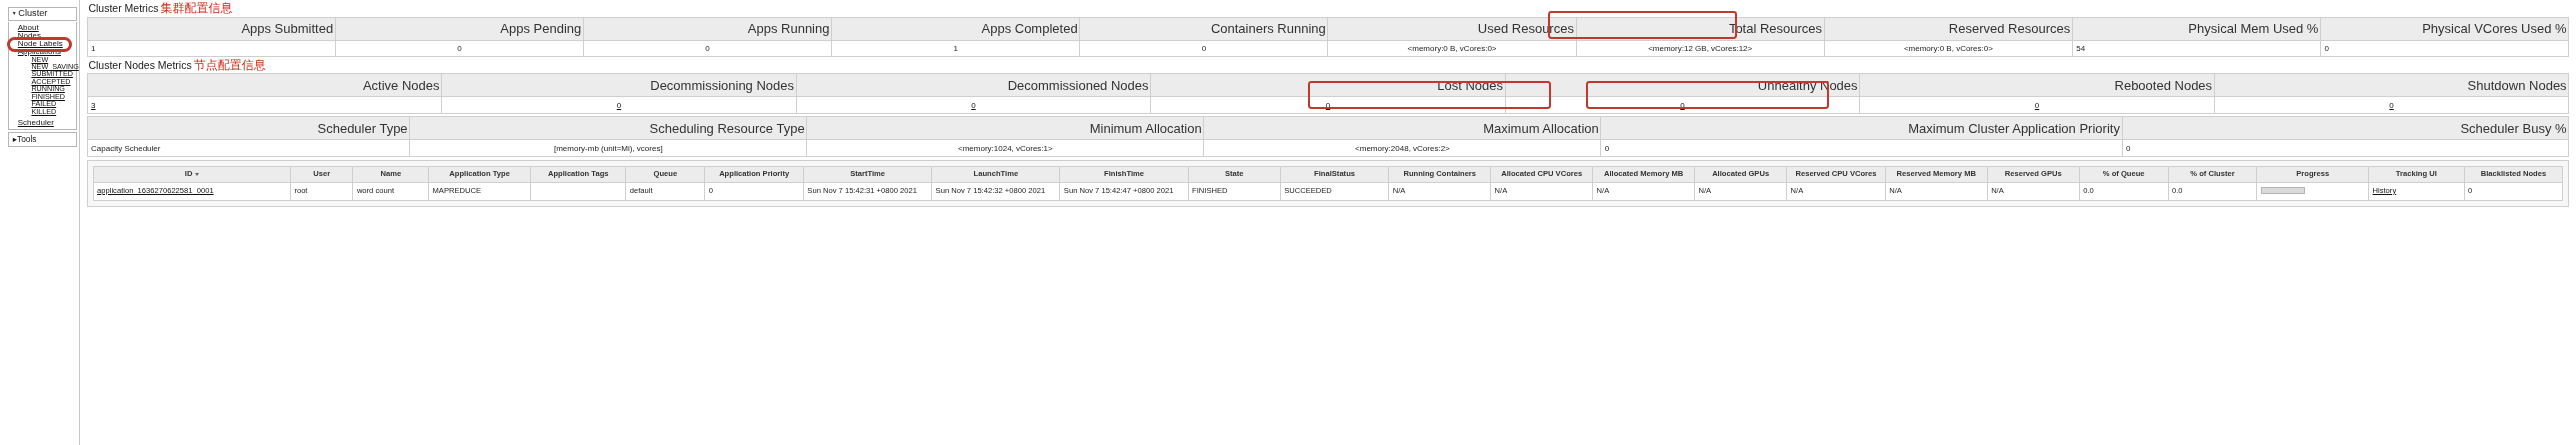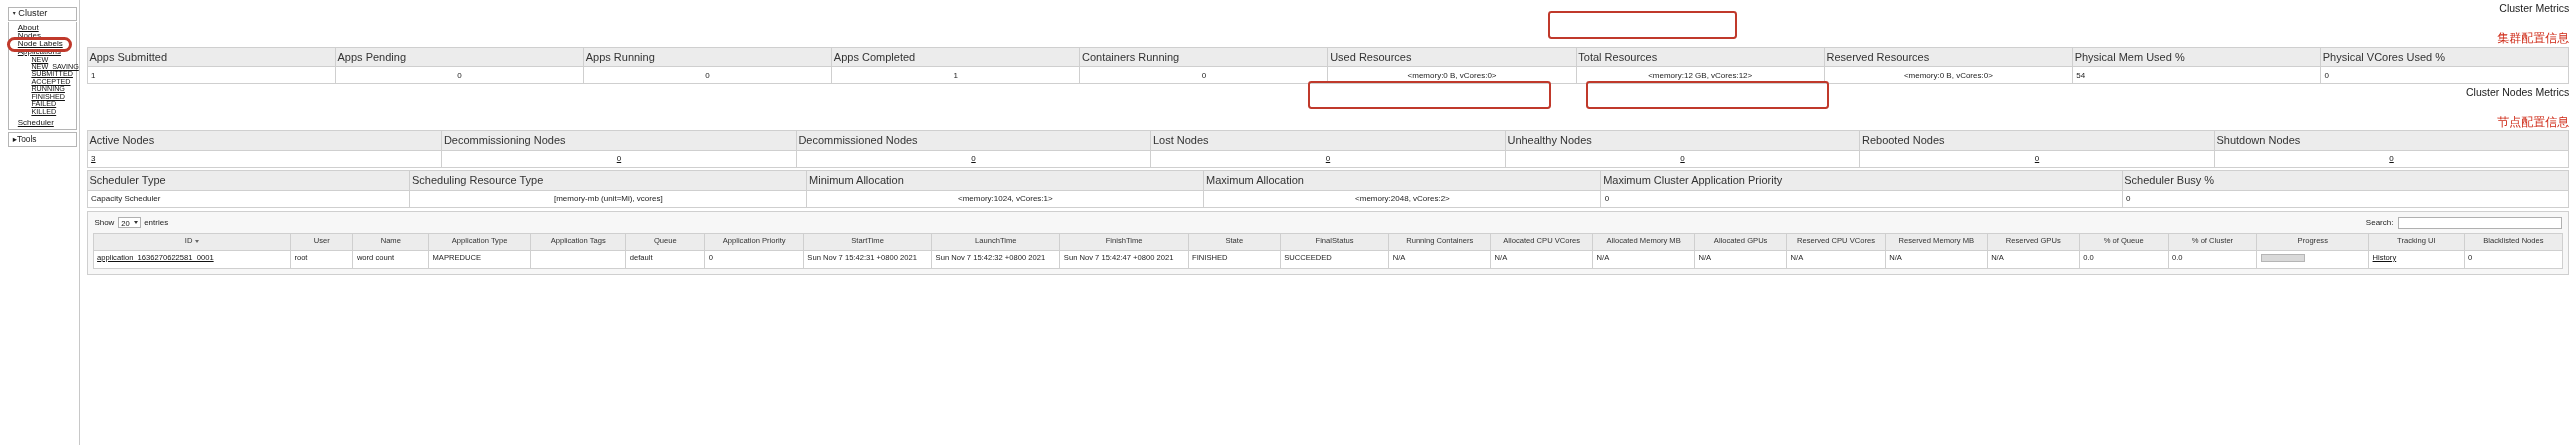--- a/index.html
+++ b/index.html
@@ -86,24 +86,23 @@
 
   
   .main {
     flex: 1 1 auto;
     padding: 3.4px 6.7px 0 6.7px;
     position: relative;
     min-width: 0;
   }
   .sec-title-row {
     display: flex;
-    align-items: flex-end;
-    gap: 18px;
+    align-items: center;
+    gap: 2px;
     padding: 0 0 1.7px 1.7px;
-    flex-direction: column;
   }
   .sec-title {
     font-size: 10.5px;
     color: #1a1a1a;
     line-height: 11.8px;
   }
   .cn-note {
     font-size: 12px;
     color: #cf2a17;
     line-height: 11.8px;
@@ -112,24 +111,24 @@
 
   table.metrics {
     width: 100%;
     border-collapse: collapse;
     table-layout: fixed;
     margin-bottom: 2.5px;
   }
   table.metrics th {
     background: #ececec;
     border: 0.8px solid #cfcfcf;
-    font-size: 11px;
+    font-size: 13px;
     font-weight: normal;
     color: #333;
-    text-align: left;
+    text-align: right;
     padding: 3.4px 1.7px;
     height: 14.3px;
   }
   table.metrics td {
     background: #fff;
     border: 0.8px solid #cfcfcf;
     font-size: 8px;
     color: #222;
     padding: 3.4px 3.4px;
     height: 14.3px;
@@ -184,21 +183,21 @@
   table.apps {
     width: 100%;
     border-collapse: collapse;
     table-layout: fixed;
     background: #fff;
   }
   table.apps th {
     background: #ececec;
     border: 0.8px solid #cfcfcf;
     font-size: 7.6px;
-    font-weight: normal;
+    font-weight: bold;
     color: #333;
     text-align: center;
     padding: 3.4px 1.7px;
     vertical-align: middle;
     line-height: 8.8px;
   }
   table.apps td {
     border: 0.8px solid #cfcfcf;
     font-size: 7.6px;
     color: #222;
@@ -371,31 +370,20 @@
         <td class="c">&lt;memory:1024, vCores:1&gt;</td>
         <td class="c">&lt;memory:2048, vCores:2&gt;</td>
         <td class="l">0</td>
         <td class="l">0</td>
       </tr>
     </tbody>
       </table>
 
     <div class="panel">
 
-      <div class="panel-top">
-        <div class="show-entries">
-          <span>Show</span>
-          <span class="mini-select"><span>20</span><span class="chev"></span></span>
-          <span>entries</span>
-        </div>
-        <div class="search-wrap">
-          <span>Search:</span>
-          <input class="search-input" type="text" value="" style="">
-        </div>
-      </div>
 
       <table class="apps">
         <colgroup>
           <col style="width:6.0%">
             <col style="width:1.9%">
             <col style="width:2.3%">
             <col style="width:3.1%">
           <col style="width:2.9%">
             <col style="width:2.4%">
             <col style="width:3.0%">

